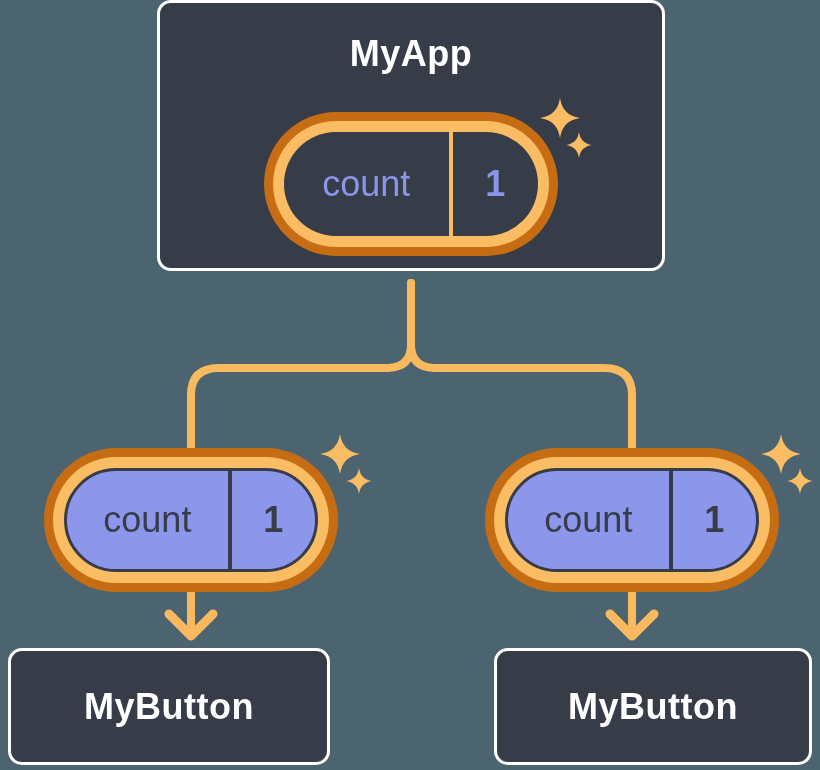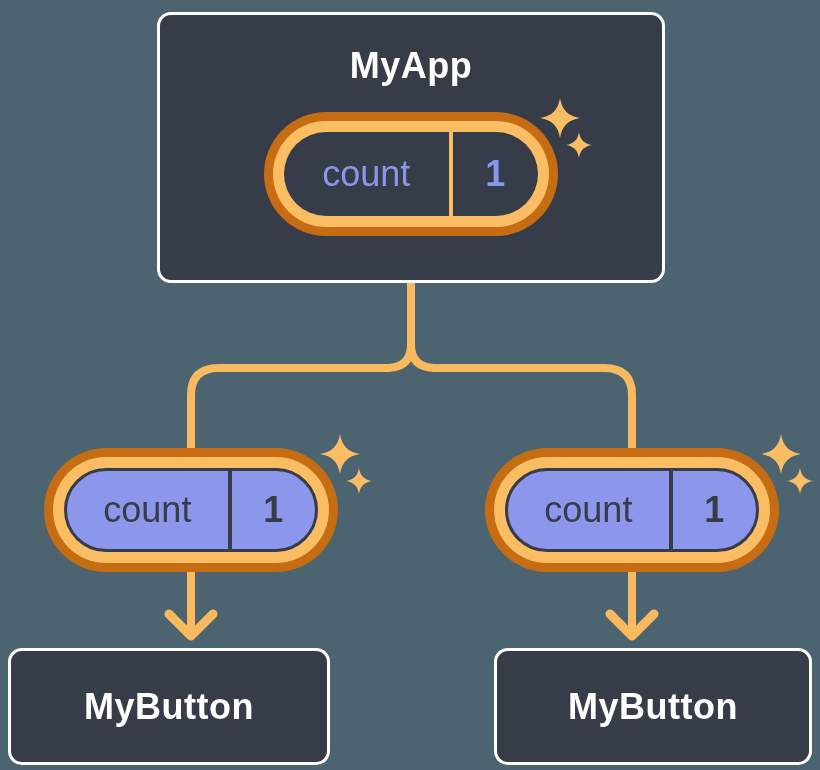--- a/index.html
+++ b/index.html
@@ -27,21 +27,21 @@
   #connector-layer path.arrowhead{stroke-width:9;}
   
   .node{
     position:absolute;
     box-sizing:border-box;
     background:var(--node-bg,#363c48);
     border:3px solid var(--node-border,#ffffff);
     border-radius:14px;
     z-index:1;
   }
-  #node-root{left:157px;top:12px;width:508px;height:271px;}
+  #node-root{left:157px;top:0;width:508px;height:271px;}
   #node-child-0{left:8px;top:648px;width:322px;height:117px;display:flex;align-items:center;justify-content:center;}
   #node-child-1{left:494px;top:648px;width:318px;height:117px;display:flex;align-items:center;justify-content:center;}
   .node-title{
     color:var(--text-light,#ffffff);
     font-size:36px;
     font-weight:600;
     letter-spacing:.5px;
     text-align:center;
   }
   #node-root .node-title{padding-top:30px;}
@@ -49,21 +49,21 @@
   .pill-group{
     position:absolute;
     width:294px;height:132px;
     z-index:2;
   }
   #pill-root{left:264px;top:112px;}
   #pill-child-0{left:44px;top:448px;}
   #pill-child-1{left:485px;top:448px;}
   .ring-outer{
     box-sizing:border-box;
-    width:294px;height:124px;
+    width:294px;height:144px;
     background:var(--orange-dark,#c66d13);
     border-radius:999px;
     padding:9px;
   }
   .ring-inner{
     box-sizing:border-box;
     width:100%;height:100%;
     background:var(--orange-light,#fabd63);
     border-radius:999px;
     padding:11px;

